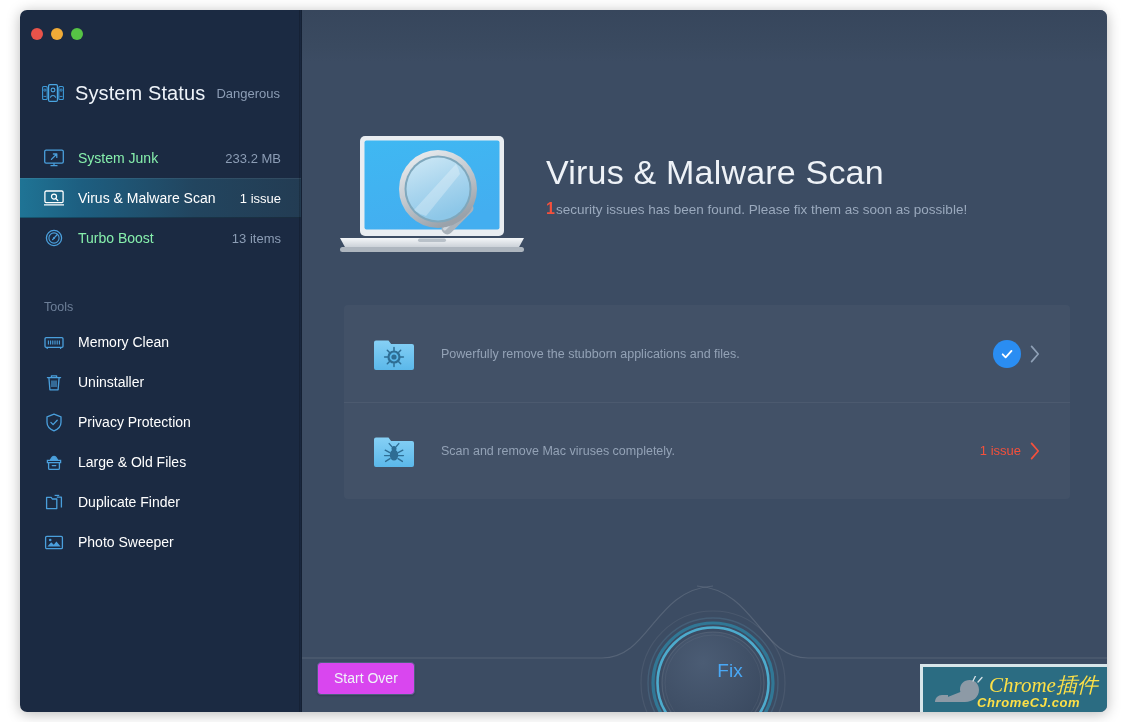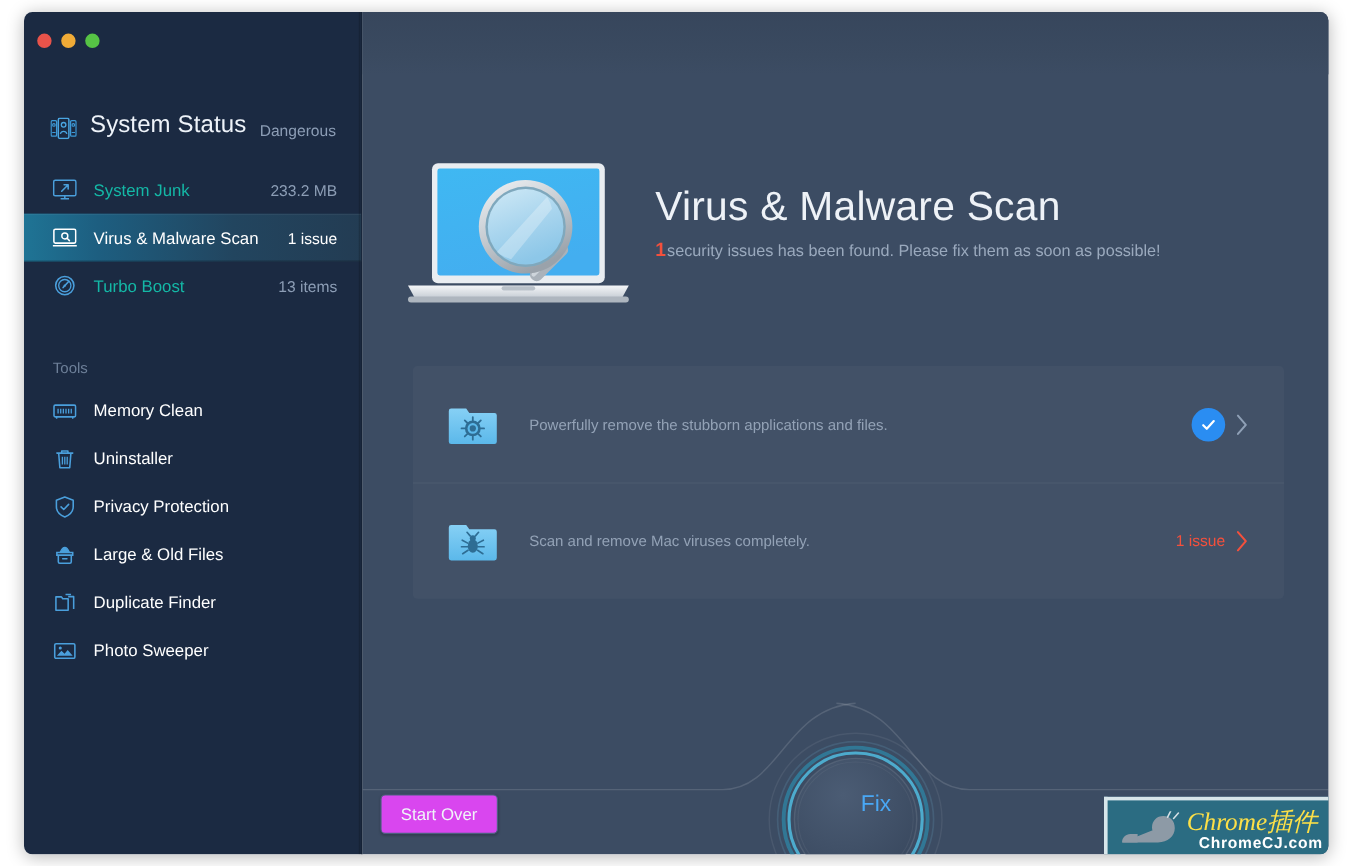--- a/index.html
+++ b/index.html
@@ -56,21 +56,21 @@
   .light.red    { background: #e8534a; }
   .light.yellow { background: #f0ab37; }
   .light.green  { background: #56c345; }
 
   .status-head {
     position: absolute;
     left: 0; top: 60px;
     width: 280px;
     height: 46px;
     display: flex;
-    align-items: flex-end;
+    align-items: center;
     padding: 0 20px 0 22px;
     box-sizing: border-box;
   }
   .status-icon {
     width: 22px; height: 18px;
     flex: none;
     margin-right: 11px;
     display: block;
   }
   .status-title {
@@ -100,21 +100,21 @@
     background: linear-gradient(to right, #1f7495 0%, #1d5e80 22%, #22455f 62%, #233c53 100%);
     box-shadow: inset 0 1px 0 rgba(255,255,255,0.07), inset 0 -1px 0 rgba(0,0,0,0.25);
   }
   .nav-icon {
     width: 20px; height: 18px;
     flex: none;
     margin-right: 14px;
     display: block;
   }
   .nav-label {
-    color: #14b8a6;
+    color: #86efac;
     font-size: 14px;
     white-space: nowrap;
   }
   .nav-row.selected .nav-label { color: #ffffff; }
   .nav-meta {
     margin-left: auto;
     color: #8c9db5;
     font-size: 13px;
     white-space: nowrap;
   }
@@ -325,27 +325,28 @@
     position: absolute;
     left: 66px; top: 4px;
     font-family: "Liberation Serif", serif;
     font-style: italic;
     font-size: 21px;
     color: #fde047;
     white-space: nowrap;
   }
   .wm-line2 {
     position: absolute;
-    left: 76px; top: 28px;
+    left: 54px; top: 28px;
     font-family: "Liberation Sans", sans-serif;
     font-weight: bold;
     font-size: 13px;
-    color: #ffffff;
+    color: #fde047;
     letter-spacing: 0.6px;
     white-space: nowrap;
+    font-style: italic;
   }
 </style>
 </head>
 <body>
 
 <div class="app-window">
 
   <div class="sidebar">
 
     <div class="traffic-lights">

